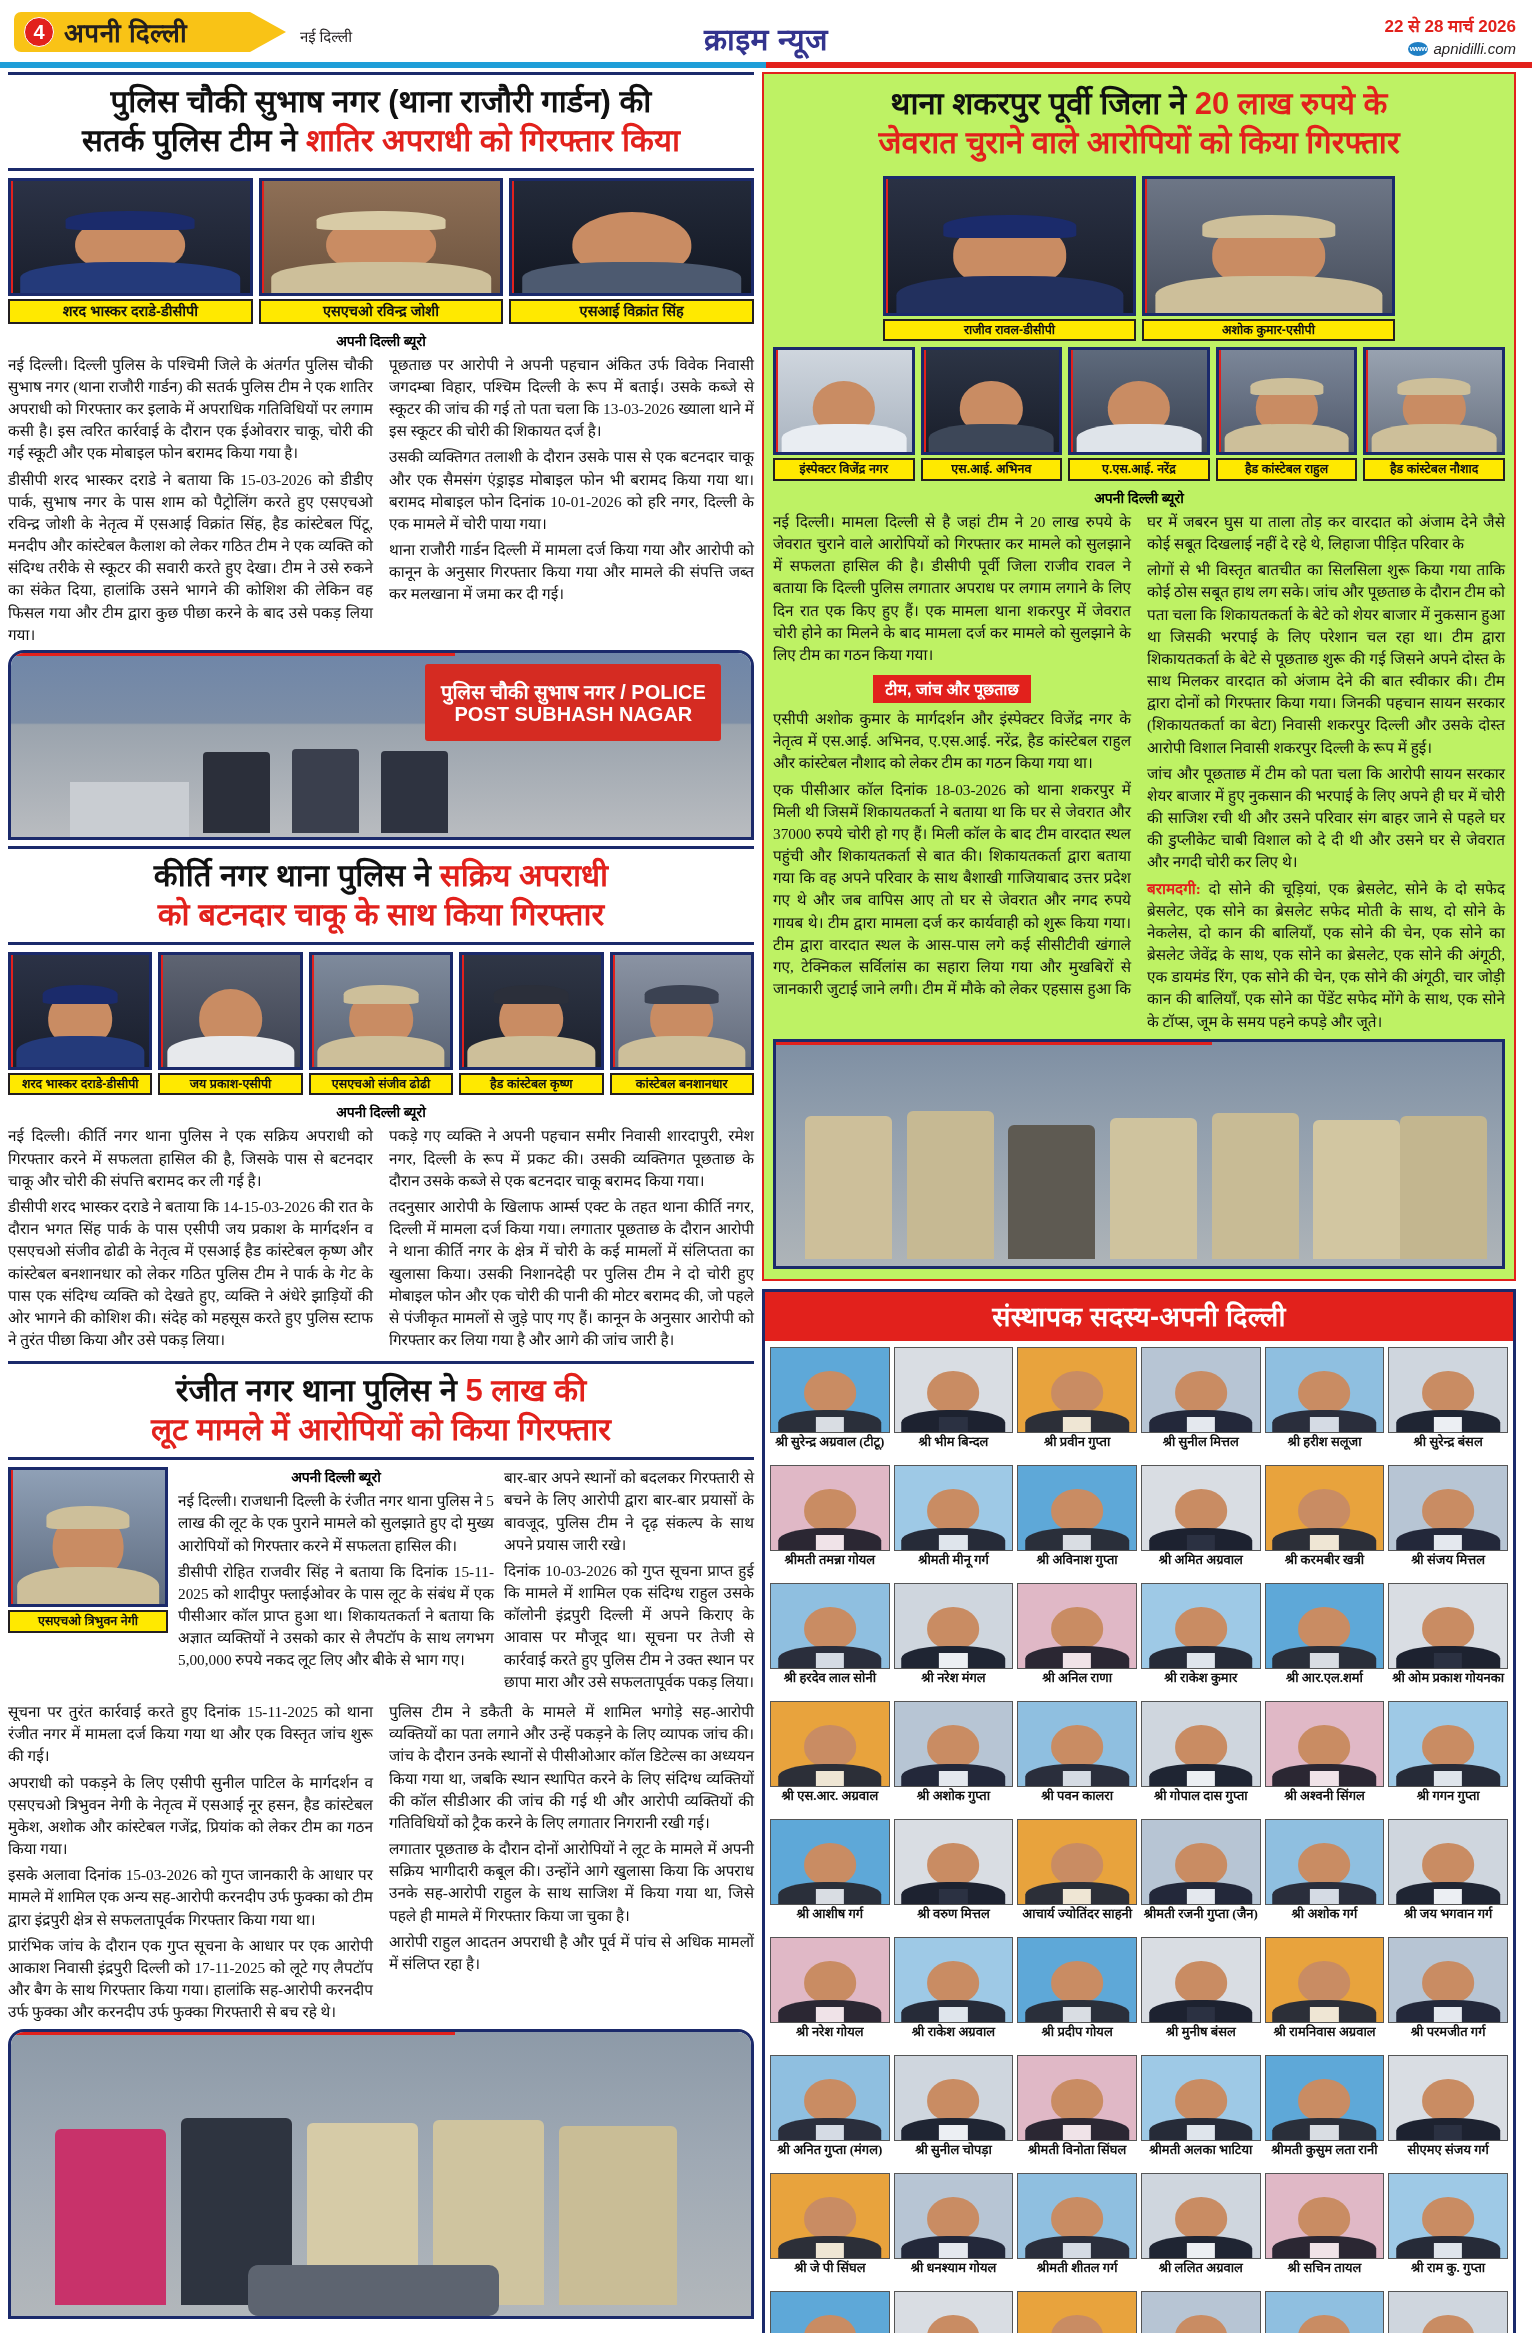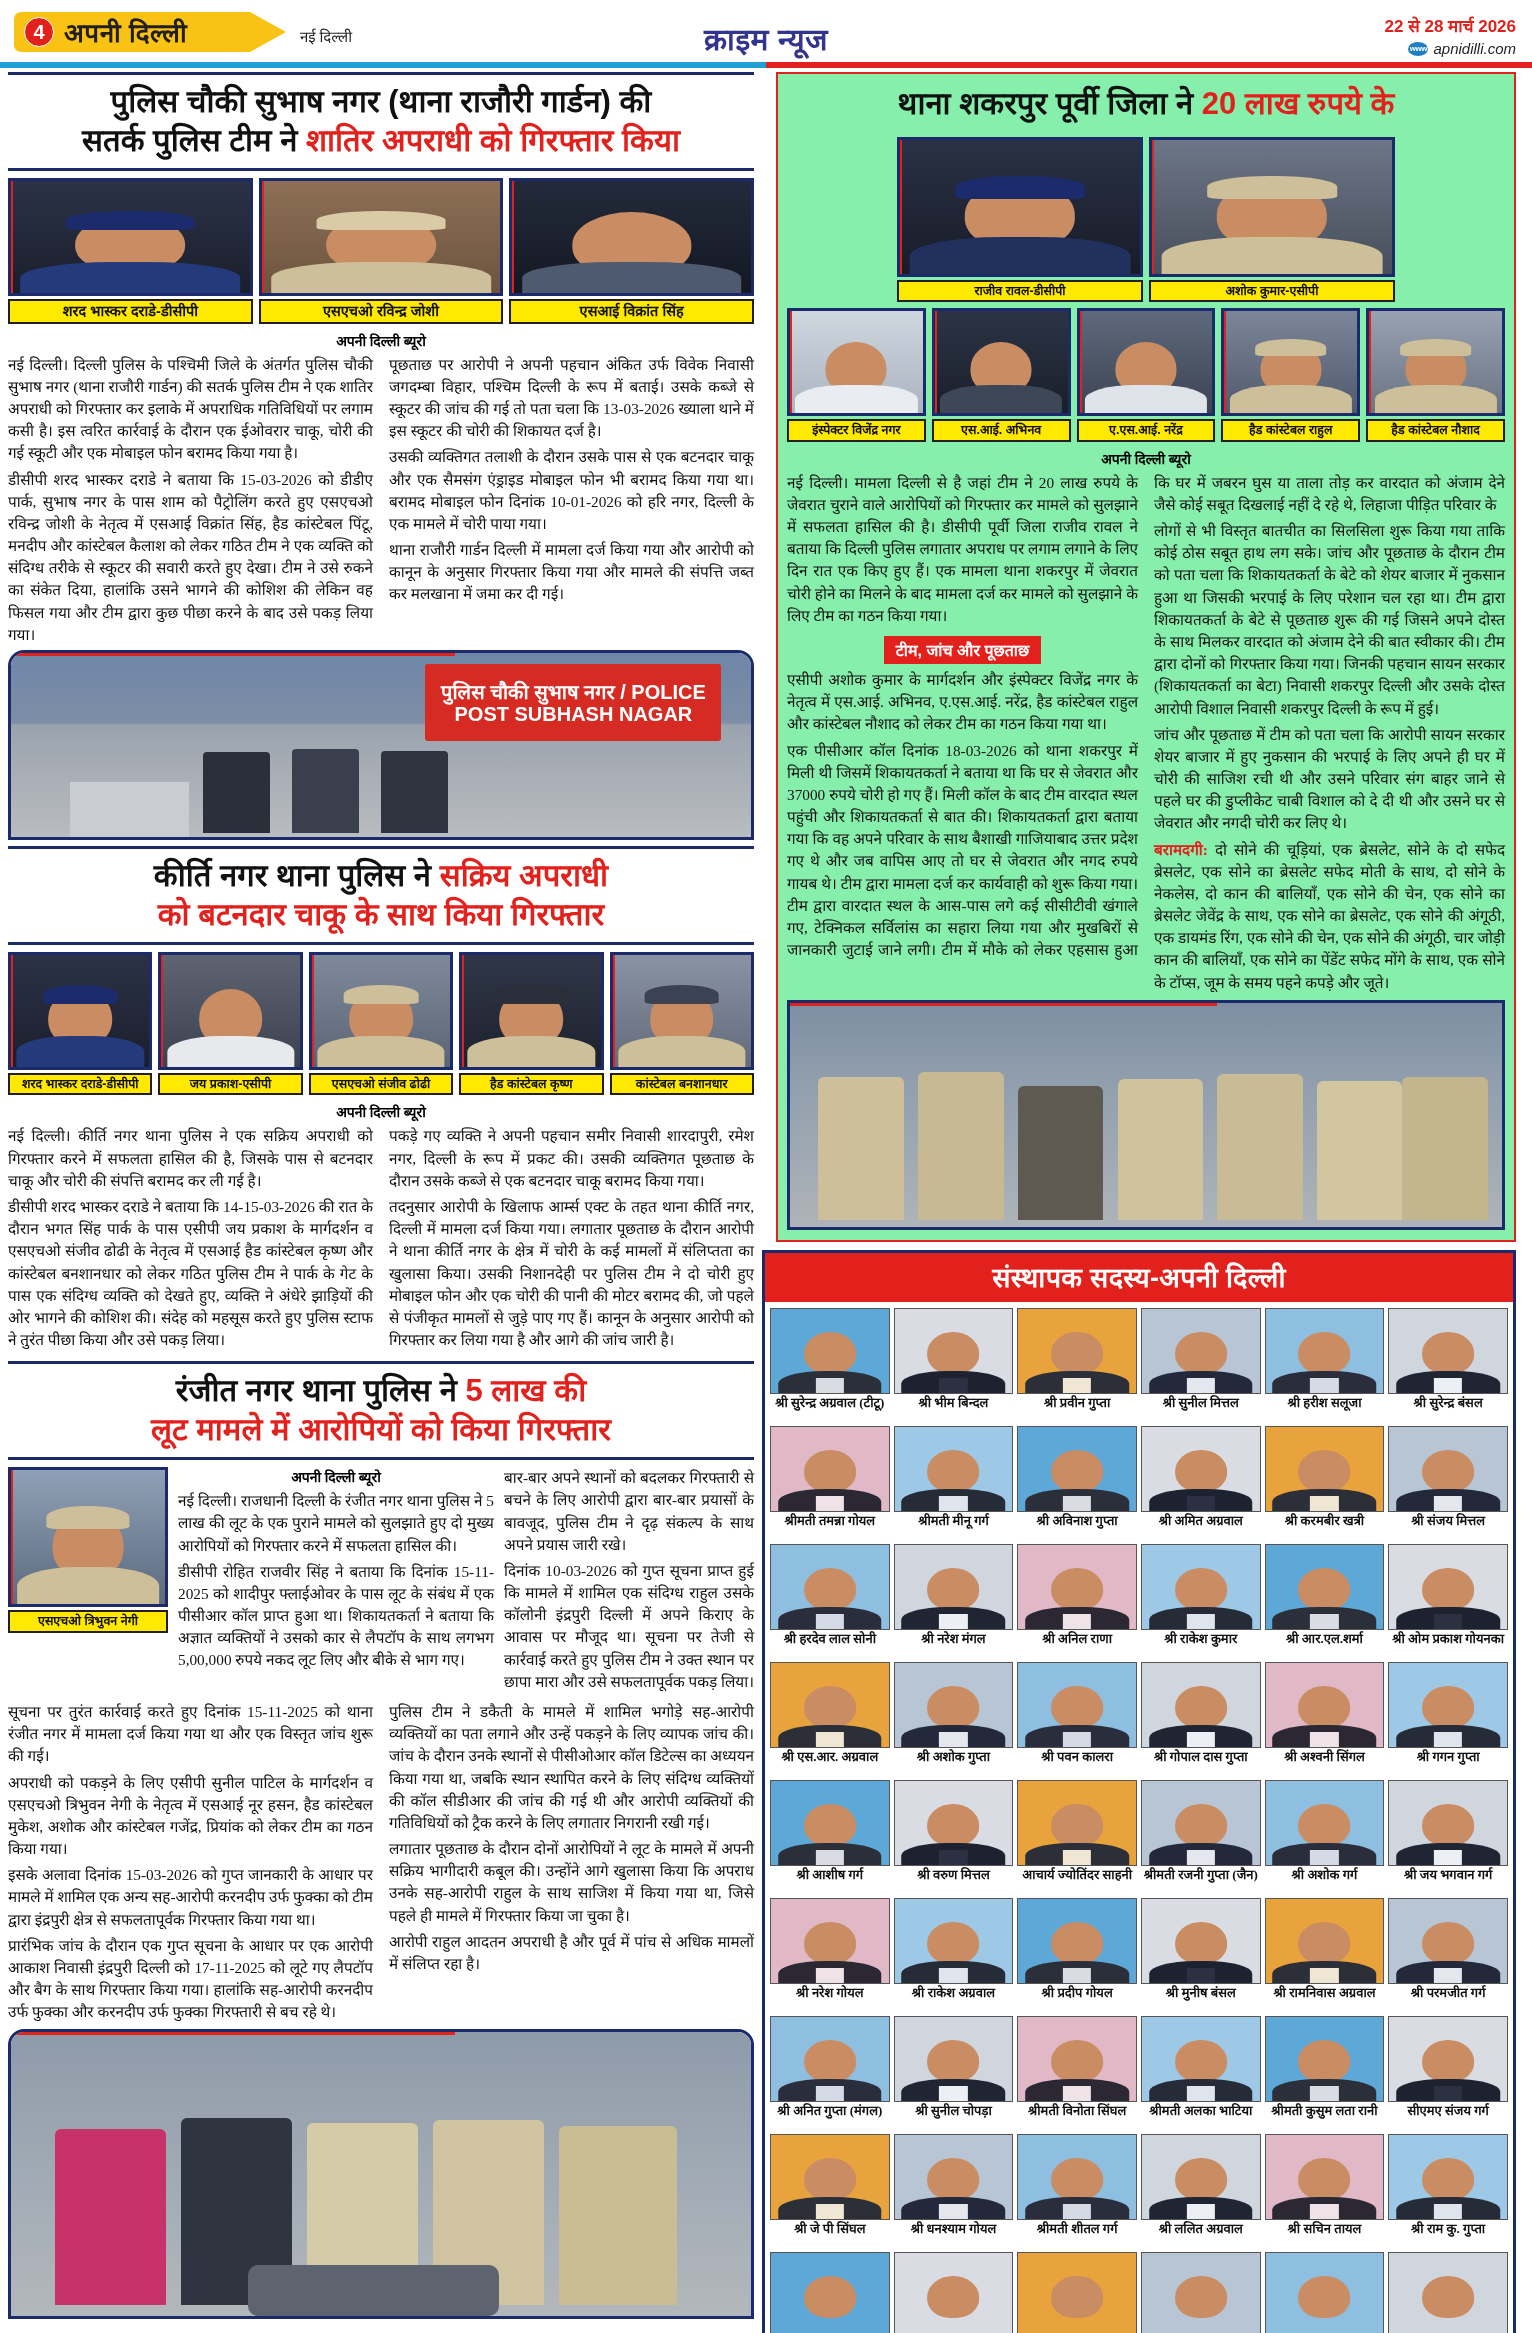--- a/index.html
+++ b/index.html
@@ -65,23 +65,22 @@
     border-top: 3px solid #1b2a6b; border-bottom: 3px solid #1b2a6b;
     padding: 7px 4px 8px 4px; margin-bottom: 7px;
     text-align: center; line-height: 1.26;
     font-family: "Liberation Sans", sans-serif;
     font-weight: bold; font-size: 31px; color: #111;
   }
   .hl .red { color: #e2211c; }
 
   
   .yellow-box {
-    background: #86efac; border: 2px solid #e2211c; padding: 8px 9px 10px 9px;
+    background: #bef264; border: 2px solid #e2211c; padding: 8px 9px 10px 9px;
     margin-bottom: 8px;
-    margin-left: 14px;
   }
   .yellow-box .hl {
     border: none; color: #111; font-size: 31px; padding: 2px 0 8px 0; margin: 0 0 6px 0;
   }
   .yellow-box .hl .red { color: #e2211c; }
 
   
   .photos { display: flex; gap: 6px; margin-bottom: 3px; }
   .photos.n3 > .pcell { width: calc((100% - 12px) / 3); }
   .photos.n5 > .pcell { width: calc((100% - 24px) / 5); }
@@ -383,20 +382,21 @@
           </div>
         </div>
       </div>
     </div>
 
     <div class="col-right">
 
       <div class="yellow-box">
         <div class="hl">
           <span>थाना शकरपुर पूर्वी जिला ने </span><span class="red">20 लाख रुपये के</span><br>
+          <span class="red">जेवरात चुराने वाले आरोपियों को किया गिरफ्तार</span>
         </div>
 
         <div class="photos n2" style="padding:0 110px">
           <div class="pcell">
             <div class="frame" style="height:140px">
               <div class="ph">
                 <div class="bg" style="background:linear-gradient(180deg,#2a3144,#171c28)"></div>
                 <div class="head"></div>
                   <div class="cap" style="background:#1b2b6b"></div>
                 <div class="body" style="background:#22305e"></div>

